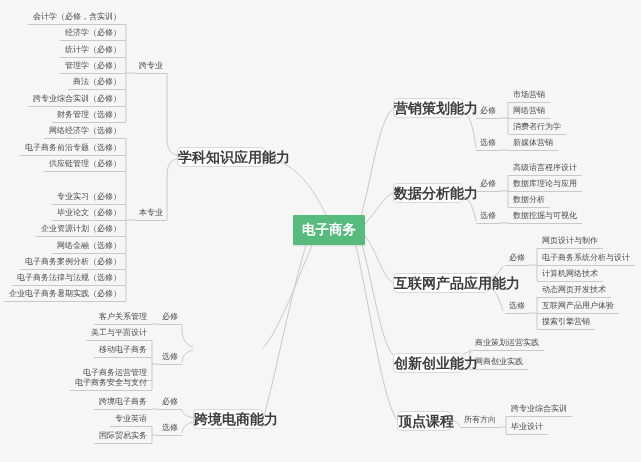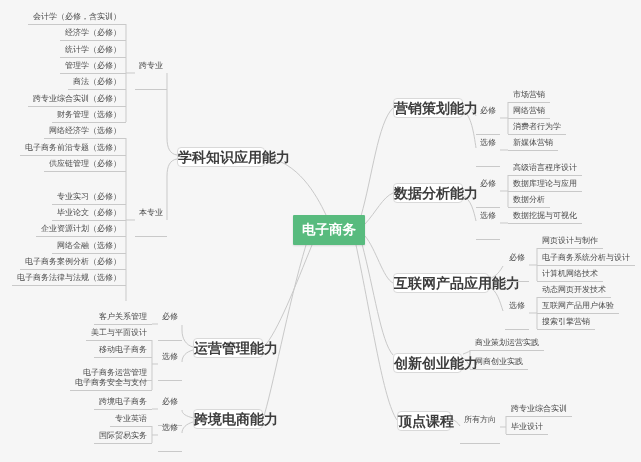--- a/index.html
+++ b/index.html
@@ -10,21 +10,21 @@
   }
   #canvas{position:absolute;inset:0;width:641px;height:462px;}
   #lines{position:absolute;left:0;top:0;z-index:0;}
   .node{position:absolute;white-space:nowrap;z-index:1;}
   .leaf{
     font-size:8px;line-height:11px;color:#4a4a4a;
     padding:0 5px 2px 5px;border-bottom:1px solid #c9c9c9;font-family:Liberation Mono, monospace;
   }
   .glabel{
     font-size:8px;line-height:11px;color:#4a4a4a;text-align:center;
-    padding:0 0 18px 0;border-bottom:1px solid #c9c9c9;box-sizing:border-box;
+    padding:0 0 2px 0;border-bottom:1px solid #c9c9c9;box-sizing:border-box;
   }
   .branch{
     font-size:14px;font-weight:600;color:#3d3d3d;text-align:center;
     background:#ffffff;border:1px solid #d9d9d9;border-radius:4px;
     height:20px;line-height:18px;box-sizing:border-box;
   }
   .center-topic{
     background:#58bb7e;color:#ffffff;font-weight:bold;font-size:13.5px;
     width:72px;height:30px;line-height:30px;text-align:center;
     border-radius:1px;box-shadow:0 1px 2px rgba(0,0,0,.12);
@@ -110,20 +110,21 @@
   <div class="node leaf" style="right:515px;top:109px">财务管理（选修）</div>
   <div class="node leaf" style="right:515px;top:125px">网络经济学（选修）</div>
   <div class="node leaf" style="right:515px;top:142px">电子商务前沿专题（选修）</div>
   <div class="node leaf" style="right:515px;top:158px">供应链管理（必修）</div>
   <div class="node leaf" style="right:515px;top:191px">专业实习（必修）</div>
   <div class="node leaf" style="right:515px;top:207px">毕业论文（必修）</div>
   <div class="node leaf" style="right:515px;top:223px">企业资源计划（必修）</div>
   <div class="node leaf" style="right:515px;top:240px">网络金融（选修）</div>
   <div class="node leaf" style="right:515px;top:256px">电子商务案例分析（必修）</div>
   <div class="node leaf" style="right:515px;top:272px">电子商务法律与法规（选修）</div>
+  <div class="node leaf" style="right:515px;top:288px">企业电子商务暑期实践（必修）</div>
 
   <div class="node branch" style="left:393px;top:98px;width:70px">营销策划能力</div>
   <div class="node glabel" style="left:476px;top:105px;width:24px">必修</div>
   <div class="node glabel" style="left:476px;top:137px;width:24px">选修</div>
   <div class="node leaf" style="left:508px;top:89px">市场营销</div>
   <div class="node leaf" style="left:508px;top:105px">网络营销</div>
   <div class="node leaf" style="left:508px;top:121px">消费者行为学</div>
   <div class="node leaf" style="left:508px;top:137px">新媒体营销</div>
 
   <div class="node branch" style="left:393px;top:183px;width:70px">数据分析能力</div>
@@ -141,21 +142,20 @@
   <div class="node leaf" style="left:537px;top:252px">电子商务系统分析与设计</div>
   <div class="node leaf" style="left:537px;top:268px">计算机网络技术</div>
   <div class="node leaf" style="left:537px;top:284px">动态网页开发技术</div>
   <div class="node leaf" style="left:537px;top:300px">互联网产品用户体验</div>
   <div class="node leaf" style="left:537px;top:316px">搜索引擎营销</div>
 
   <div class="node branch" style="left:393px;top:353px;width:69px">创新创业能力</div>
   <div class="node leaf" style="left:470px;top:337px">商业策划运营实践</div>
   <div class="node leaf" style="left:470px;top:356px">网商创业实践</div>
 
-  <div class="node branch" style="left:193px;top:338px;width:70px">运营管理能力</div>
   <div class="node glabel" style="left:158px;top:311px;width:24px">必修</div>
   <div class="node glabel" style="left:158px;top:351px;width:24px">选修</div>
   <div class="node leaf" style="right:489px;top:311px">客户关系管理</div>
   <div class="node leaf" style="right:489px;top:327px">美工与平面设计</div>
   <div class="node leaf" style="right:489px;top:344px">移动电子商务</div>
   <div class="node leaf" style="right:489px;top:367px">电子商务运营管理</div>
   <div class="node leaf" style="right:489px;top:377px">电子商务安全与支付</div>
 
   <div class="node branch" style="left:193px;top:409px;width:70px">跨境电商能力</div>
   <div class="node glabel" style="left:158px;top:396px;width:24px">必修</div>

